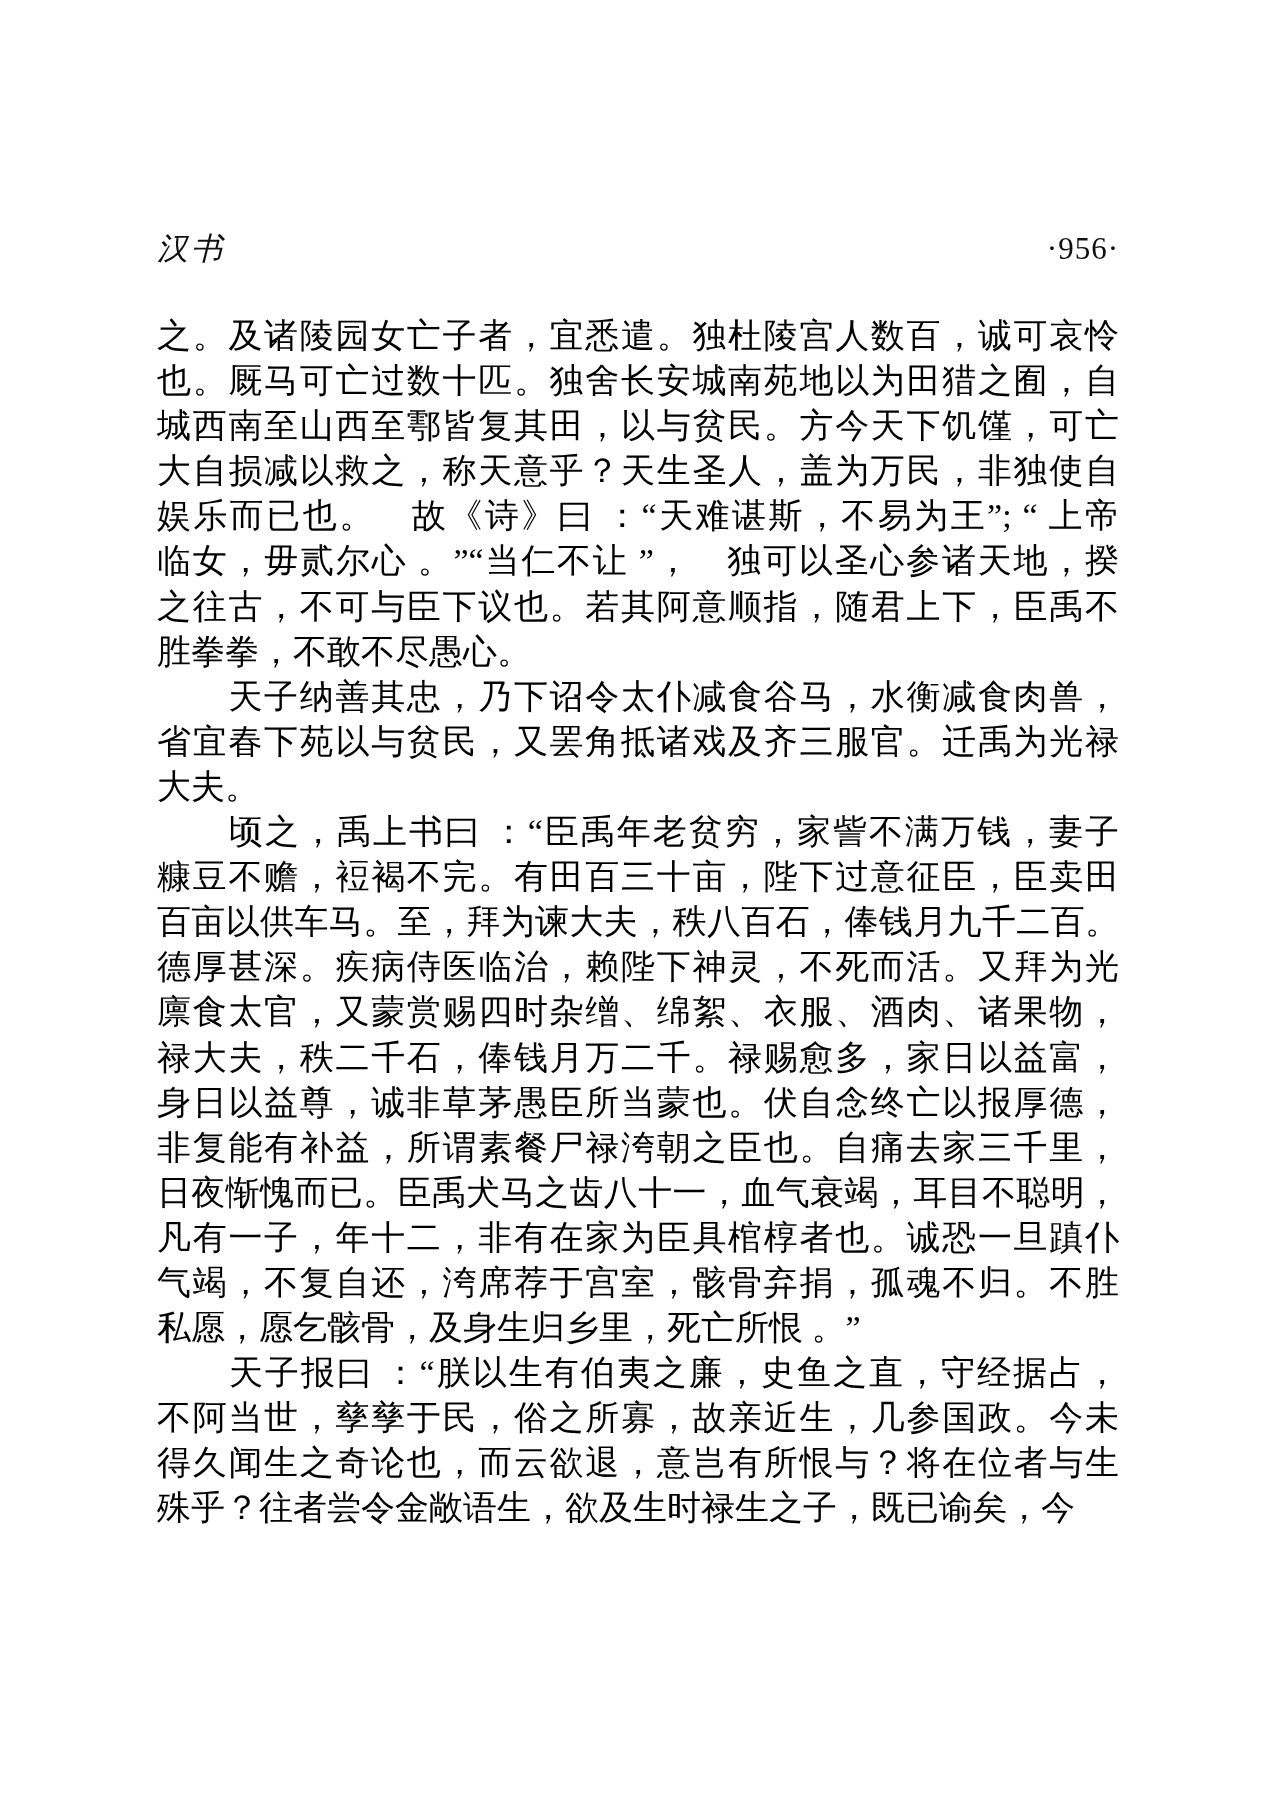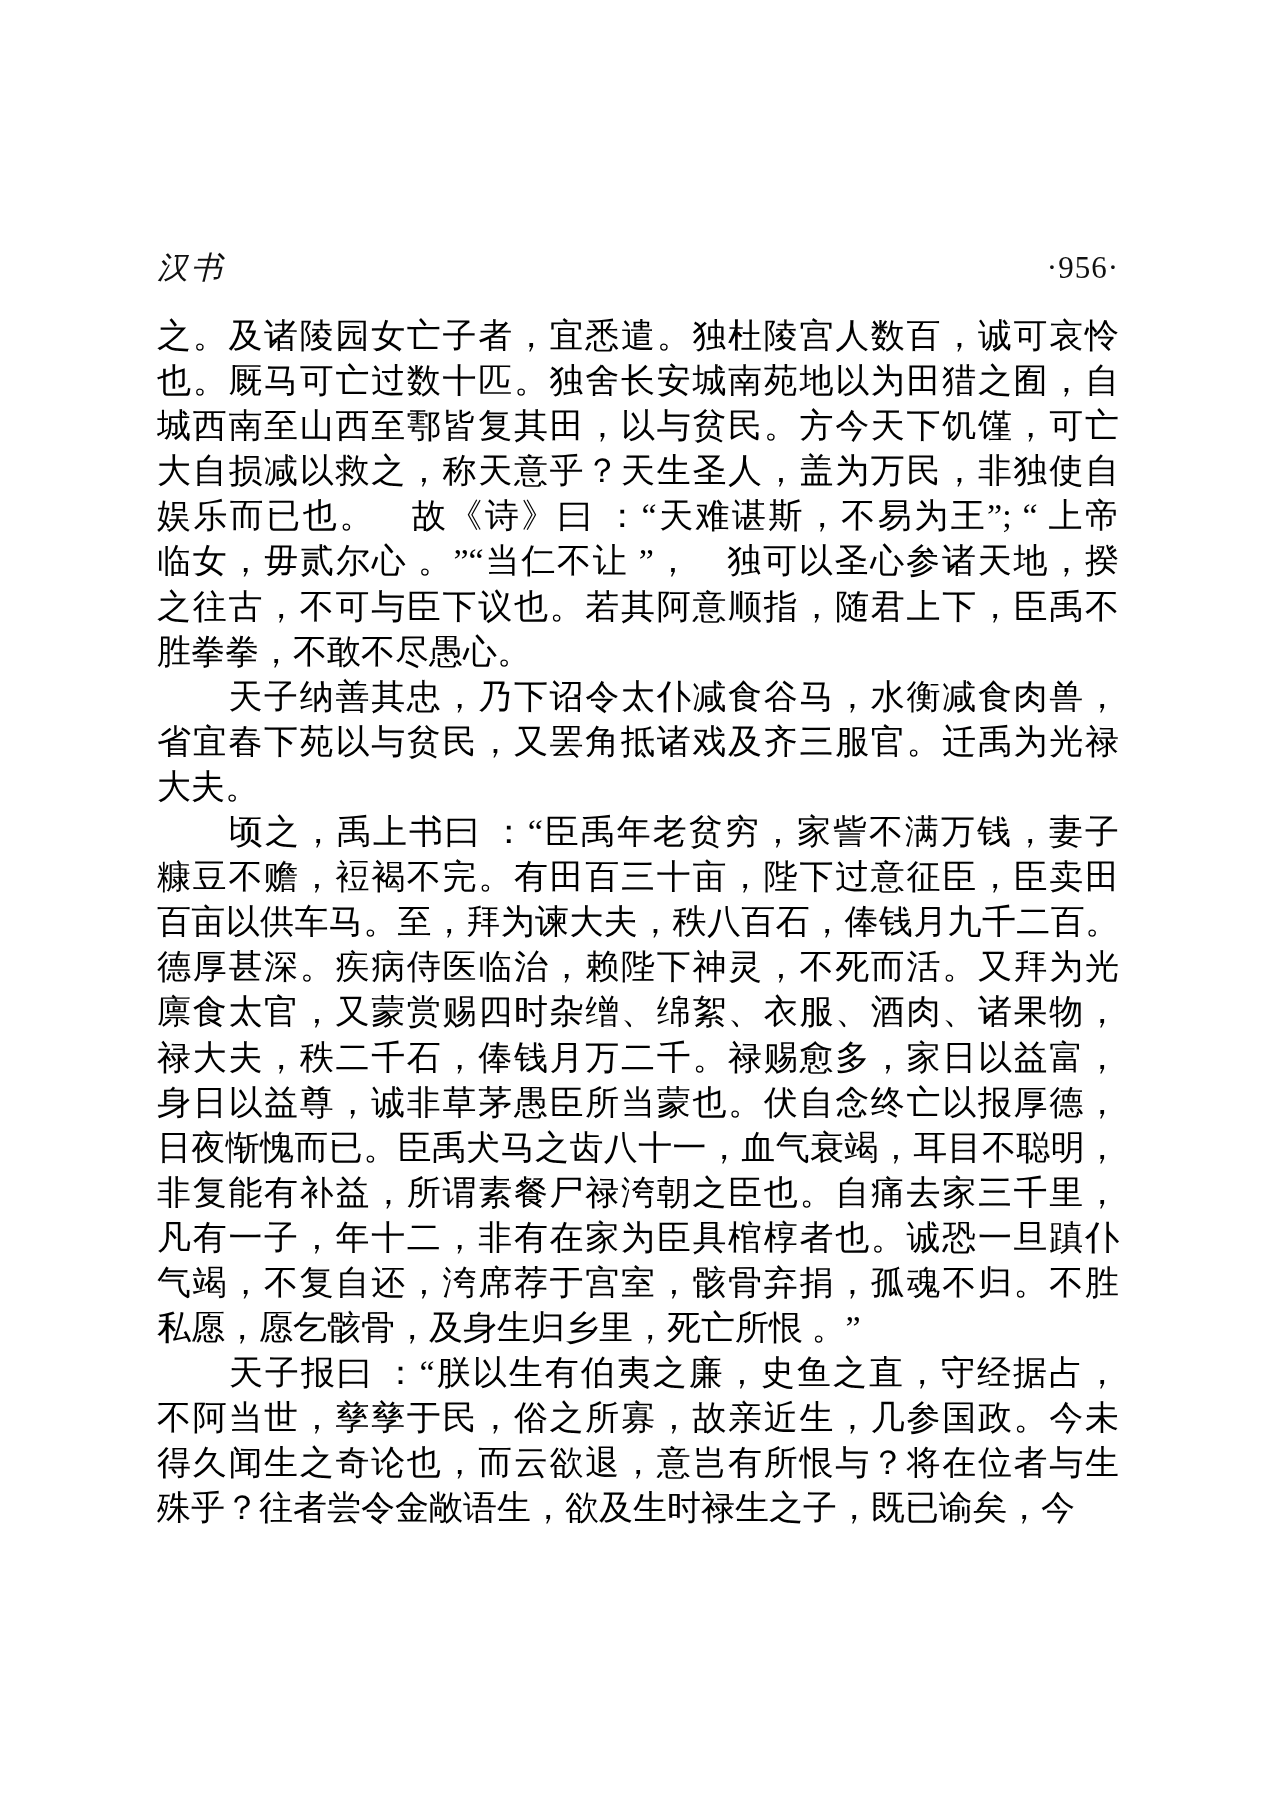--- a/index.html
+++ b/index.html
@@ -17,21 +17,20 @@
     overflow: hidden;
   }
   .running-header {
     position: absolute;
     top: 228px;
     left: 157px;
     width: 962px;
     display: flex;
     justify-content: space-between;
     align-items: baseline;
-    margin-top: 19px;
   }
   .book-title {
     font-size: 31px;
     font-style: italic;
     letter-spacing: 3px;
     color: #101010;
   }
   .page-number {
     font-size: 31px;
     letter-spacing: 1px;
@@ -81,22 +80,22 @@
     <div class="text-line">　　天子纳善其忠，乃下诏令太仆减食谷马，水衡减食肉兽，</div>
     <div class="text-line">省宜春下苑以与贫民，又罢角抵诸戏及齐三服官。迁禹为光禄</div>
     <div class="text-line para-end">大夫。</div>
     <div class="text-line">　　顷之，禹上书曰 ：“臣禹年老贫穷，家訾不满万钱，妻子</div>
     <div class="text-line">糠豆不赡，裋褐不完。有田百三十亩，陛下过意征臣，臣卖田</div>
     <div class="text-line">百亩以供车马。至，拜为谏大夫，秩八百石，俸钱月九千二百。</div>
     <div class="text-line">德厚甚深。疾病侍医临治，赖陛下神灵，不死而活。又拜为光</div>
     <div class="text-line">廪食太官，又蒙赏赐四时杂缯、绵絮、衣服、酒肉、诸果物，</div>
     <div class="text-line">禄大夫，秩二千石，俸钱月万二千。禄赐愈多，家日以益富，</div>
     <div class="text-line">身日以益尊，诚非草茅愚臣所当蒙也。伏自念终亡以报厚德，</div>
+    <div class="text-line">非复能有补益，所谓素餐尸禄洿朝之臣也。自痛去家三千里，</div>
     <div class="text-line">日夜惭愧而已。臣禹犬马之齿八十一，血气衰竭，耳目不聪明，</div>
-    <div class="text-line">非复能有补益，所谓素餐尸禄洿朝之臣也。自痛去家三千里，</div>
     <div class="text-line">凡有一子，年十二，非有在家为臣具棺椁者也。诚恐一旦蹎仆</div>
     <div class="text-line">气竭，不复自还，洿席荐于宫室，骸骨弃捐，孤魂不归。不胜</div>
     <div class="text-line para-end">私愿，愿乞骸骨，及身生归乡里，死亡所恨 。”</div>
     <div class="text-line">　　天子报曰 ：“朕以生有伯夷之廉，史鱼之直，守经据占，</div>
     <div class="text-line">不阿当世，孳孳于民，俗之所寡，故亲近生，几参国政。今未</div>
     <div class="text-line">得久闻生之奇论也，而云欲退，意岂有所恨与？将在位者与生</div>
     <div class="text-line para-end">殊乎？往者尝令金敞语生，欲及生时禄生之子，既已谕矣，今</div>
   </div>
 
 </div>

